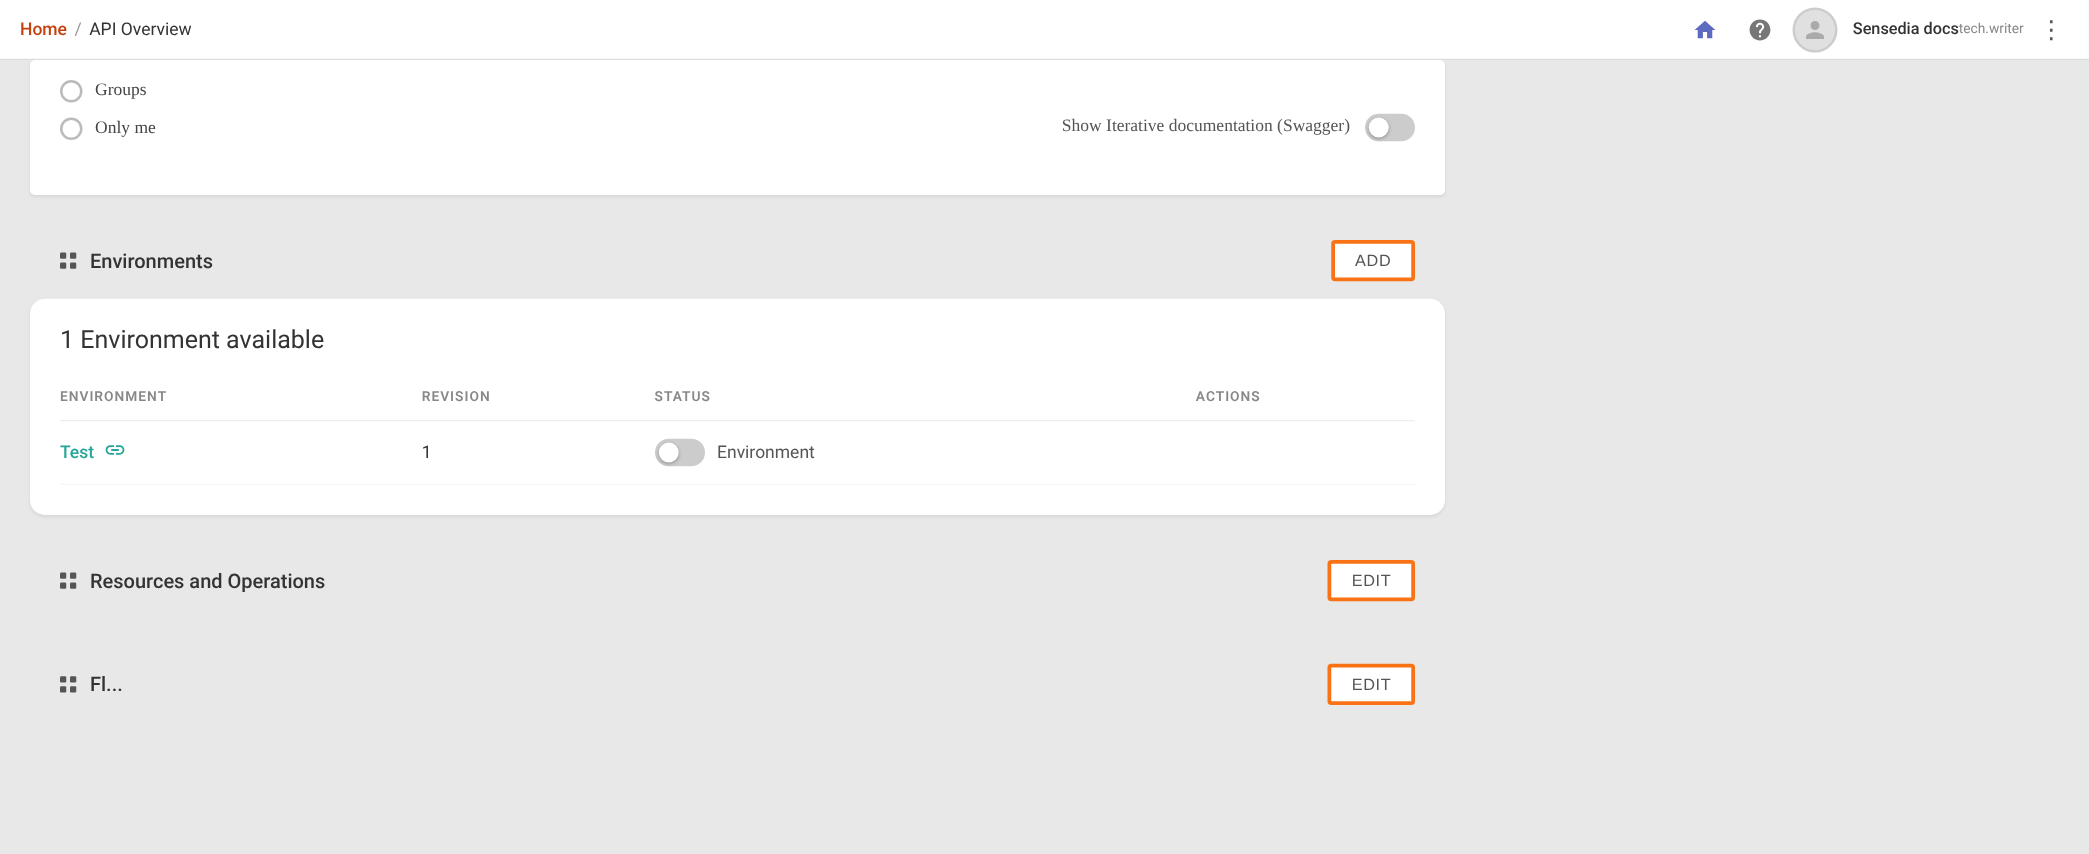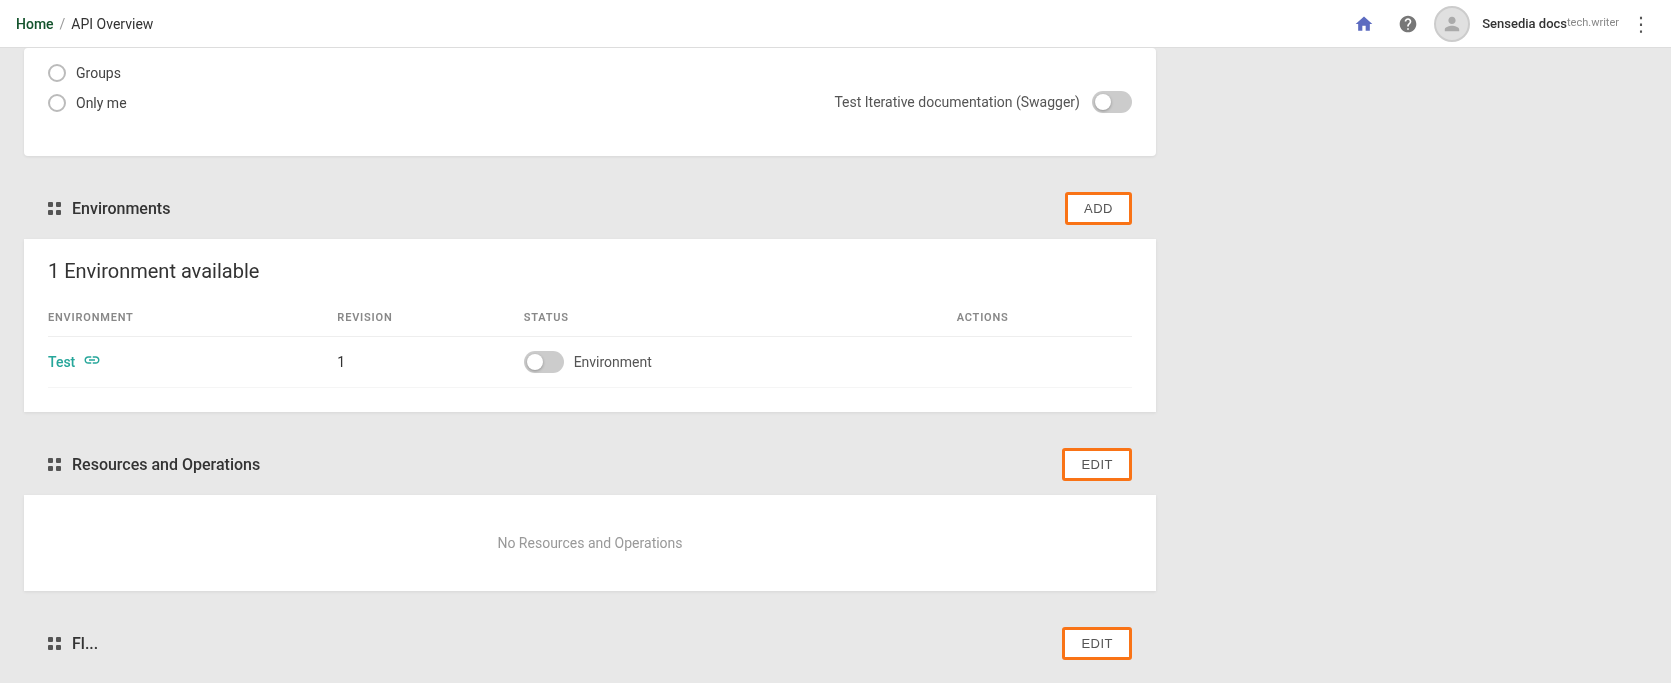--- a/index.html
+++ b/index.html
@@ -23,21 +23,21 @@
       z-index: 10;
     }
     .topnav-breadcrumb {
       display: flex;
       align-items: center;
       gap: 6px;
       font-size: 14px;
       flex: 1;
     }
     .topnav-breadcrumb a {
-      color: #14532d;
+      color: #c2410c;
       text-decoration: none;
       font-weight: 500;
     }
     .topnav-breadcrumb .sep {
       color: #999;
     }
     .topnav-breadcrumb .current {
       color: #333;
     }
     .topnav-right {
@@ -108,33 +108,34 @@
       max-width: 1180px;
     }
     .right-sidebar {
       width: 200px;
       background: #e8e8e8;
     }
 
     
     .card {
       background: #fff;
-      border-radius: 0;
+      border-radius: 12px;
       margin-bottom: 20px;
       padding: 0;
       box-shadow: 0 1px 3px rgba(0,0,0,0.08);
     }
 
     
     .top-partial-card {
       background: #fff;
       border-radius: 4px;
       margin-bottom: 20px;
       padding: 16px 28px 32px 24px;
       box-shadow: 0 1px 3px rgba(0,0,0,0.08);
+      font-family: Liberation Serif, serif;
     }
     .radio-row {
       display: flex;
       align-items: center;
       gap: 10px;
       margin-bottom: 12px;
     }
     .radio-circle {
       width: 18px;
       height: 18px;
@@ -338,21 +339,21 @@
       <div class="radio-row">
         <div class="radio-circle"></div>
         <span class="radio-label">Groups</span>
       </div>
       <div class="radio-row">
         <div class="radio-circle"></div>
         <span class="radio-label">Only me</span>
       </div>
 
       <div class="swagger-row">
-        <span>Test Iterative documentation (Swagger)</span>
+        <span>Show Iterative documentation (Swagger)</span>
         <div class="toggle-container">
           <div class="toggle-track">
             <div class="toggle-thumb"></div>
           </div>
         </div>
       </div>
     </div>
 
     <div style="margin-bottom: 20px;">
       <div class="section-header">
@@ -422,23 +423,20 @@
                 <span></span>
                 <span></span>
                 <span></span>
             </span>
           </span>
           <span>Resources and Operations</span>
         </div>
         <button class="btn-outlined">EDIT</button>
       </div>
 
-      <div class="card">
-        <div class="empty-message">No Resources and Operations</div>
-      </div>
     </div>
 
     <div>
       <div class="bottom-partial-header">
         <div class="section-title">
           <span class="section-icon">
             <span class="grid-icon">
               <span></span>
                 <span></span>
                 <span></span>

